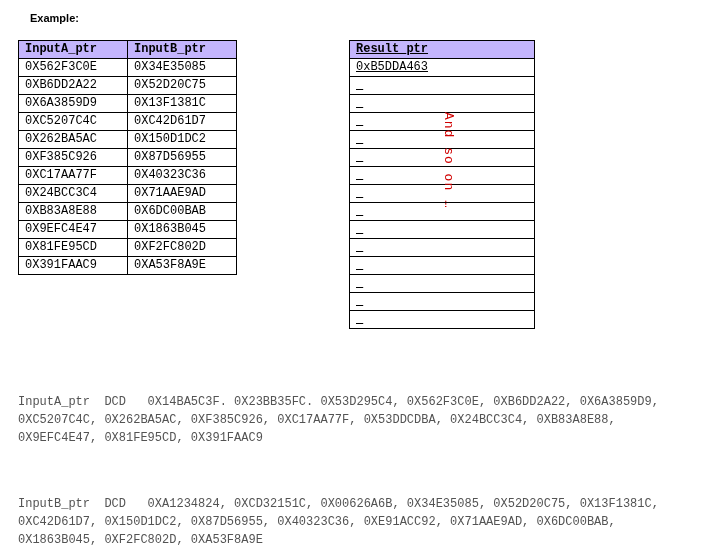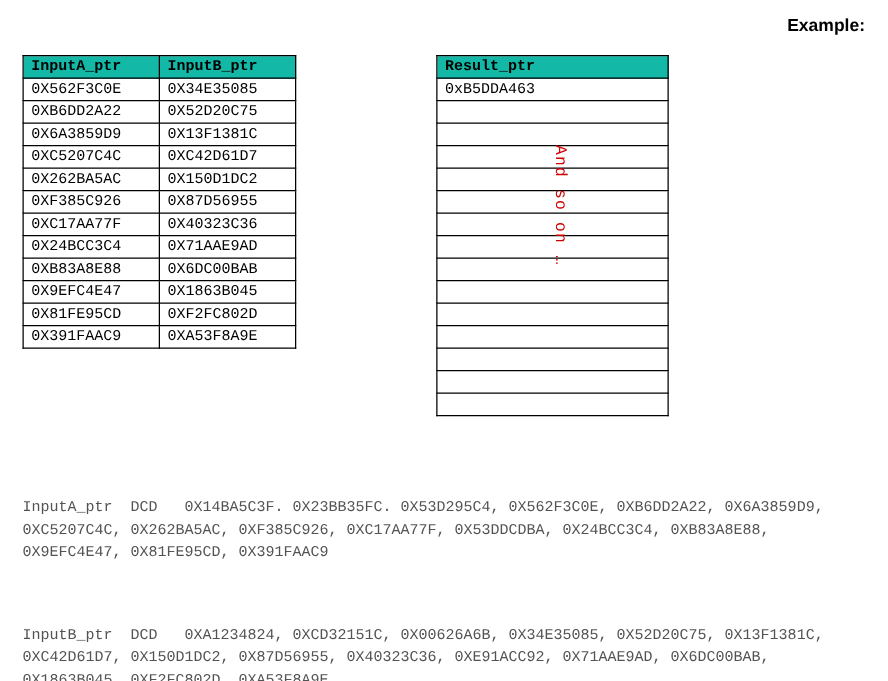--- a/index.html
+++ b/index.html
@@ -11,23 +11,22 @@
     font-family: "Courier New", Courier, monospace;
     font-size: 12px;
     color: #000;
     overflow: hidden;
     box-sizing: border-box;
   }
   body { padding: 10px 18px 10px 18px; }
   .heading {
     font-family: Arial, Helvetica, sans-serif;
     font-weight: bold;
-    font-size: 14px;
+    font-size: 11px;
     margin: 2px 0 16px 12px;
-    text-align: right;
   }
   .tables-row {
     display: flex;
     align-items: flex-start;
     gap: 112px;
     margin-bottom: 28px;
   }
   table.data {
     border-collapse: collapse;
     border: 1px solid #000;
@@ -36,26 +35,26 @@
     border: 1px solid #000;
     padding: 1px 6px;
     text-align: left;
     font-family: "Courier New", Courier, monospace;
     font-size: 12px;
     height: 15px;
     line-height: 15px;
     white-space: nowrap;
   }
   table.data th {
-    background: #14b8a6;
+    background: #c4b5fd;
     font-weight: bold;
   }
   .col-input { min-width: 96px; }
   .col-result { min-width: 172px; }
-  .result-wrap { position: relative; }
+  .result-wrap { position: relative; text-decoration: underline; }
   .vertical-note {
     position: absolute;
     top: 72px;
     left: 92px;
     color: #d00000;
     font-family: "Courier New", Courier, monospace;
     font-size: 13px;
     writing-mode: vertical-rl;
     text-orientation: mixed;
     letter-spacing: 1px;

